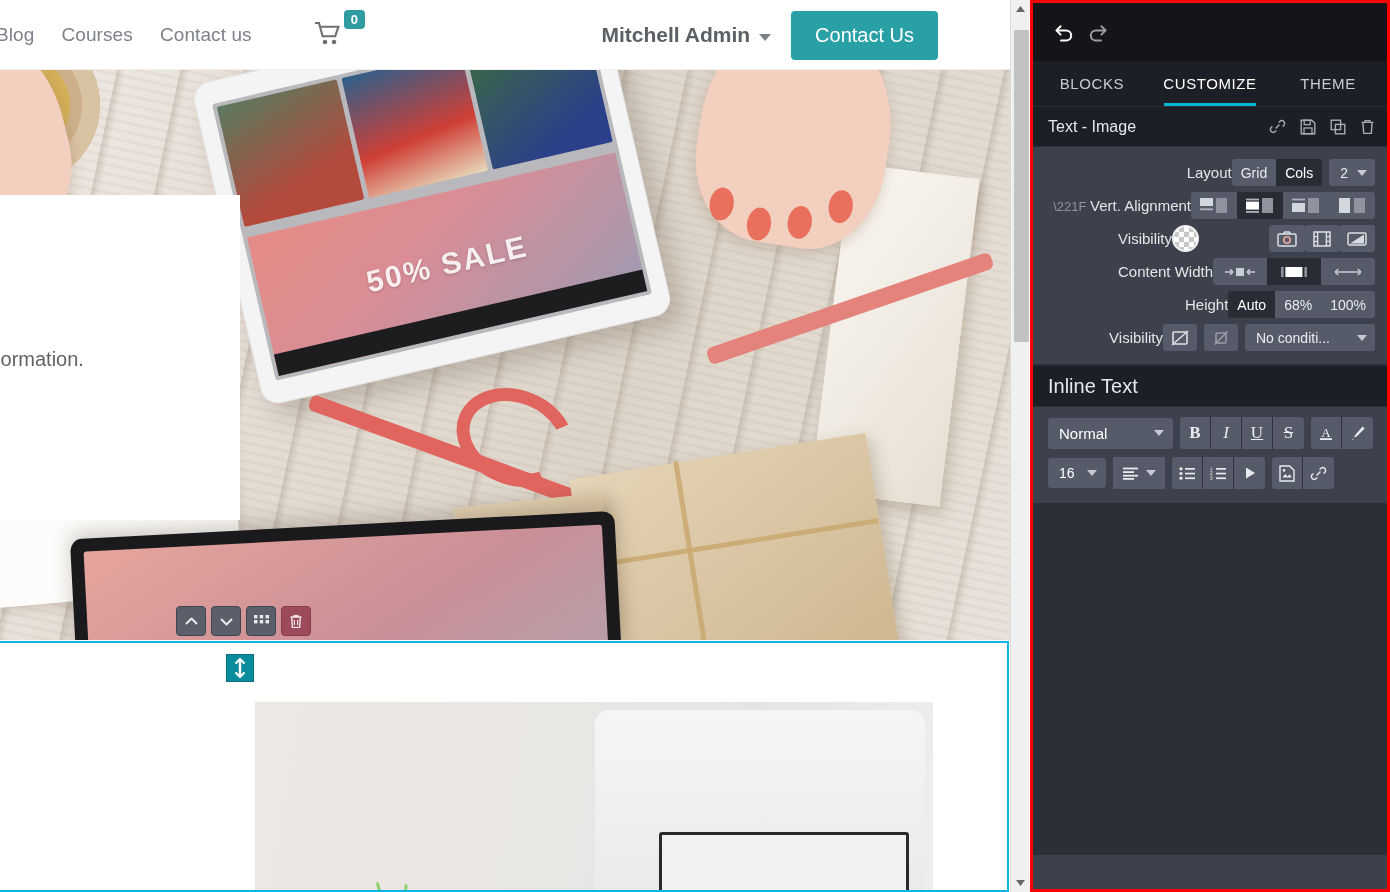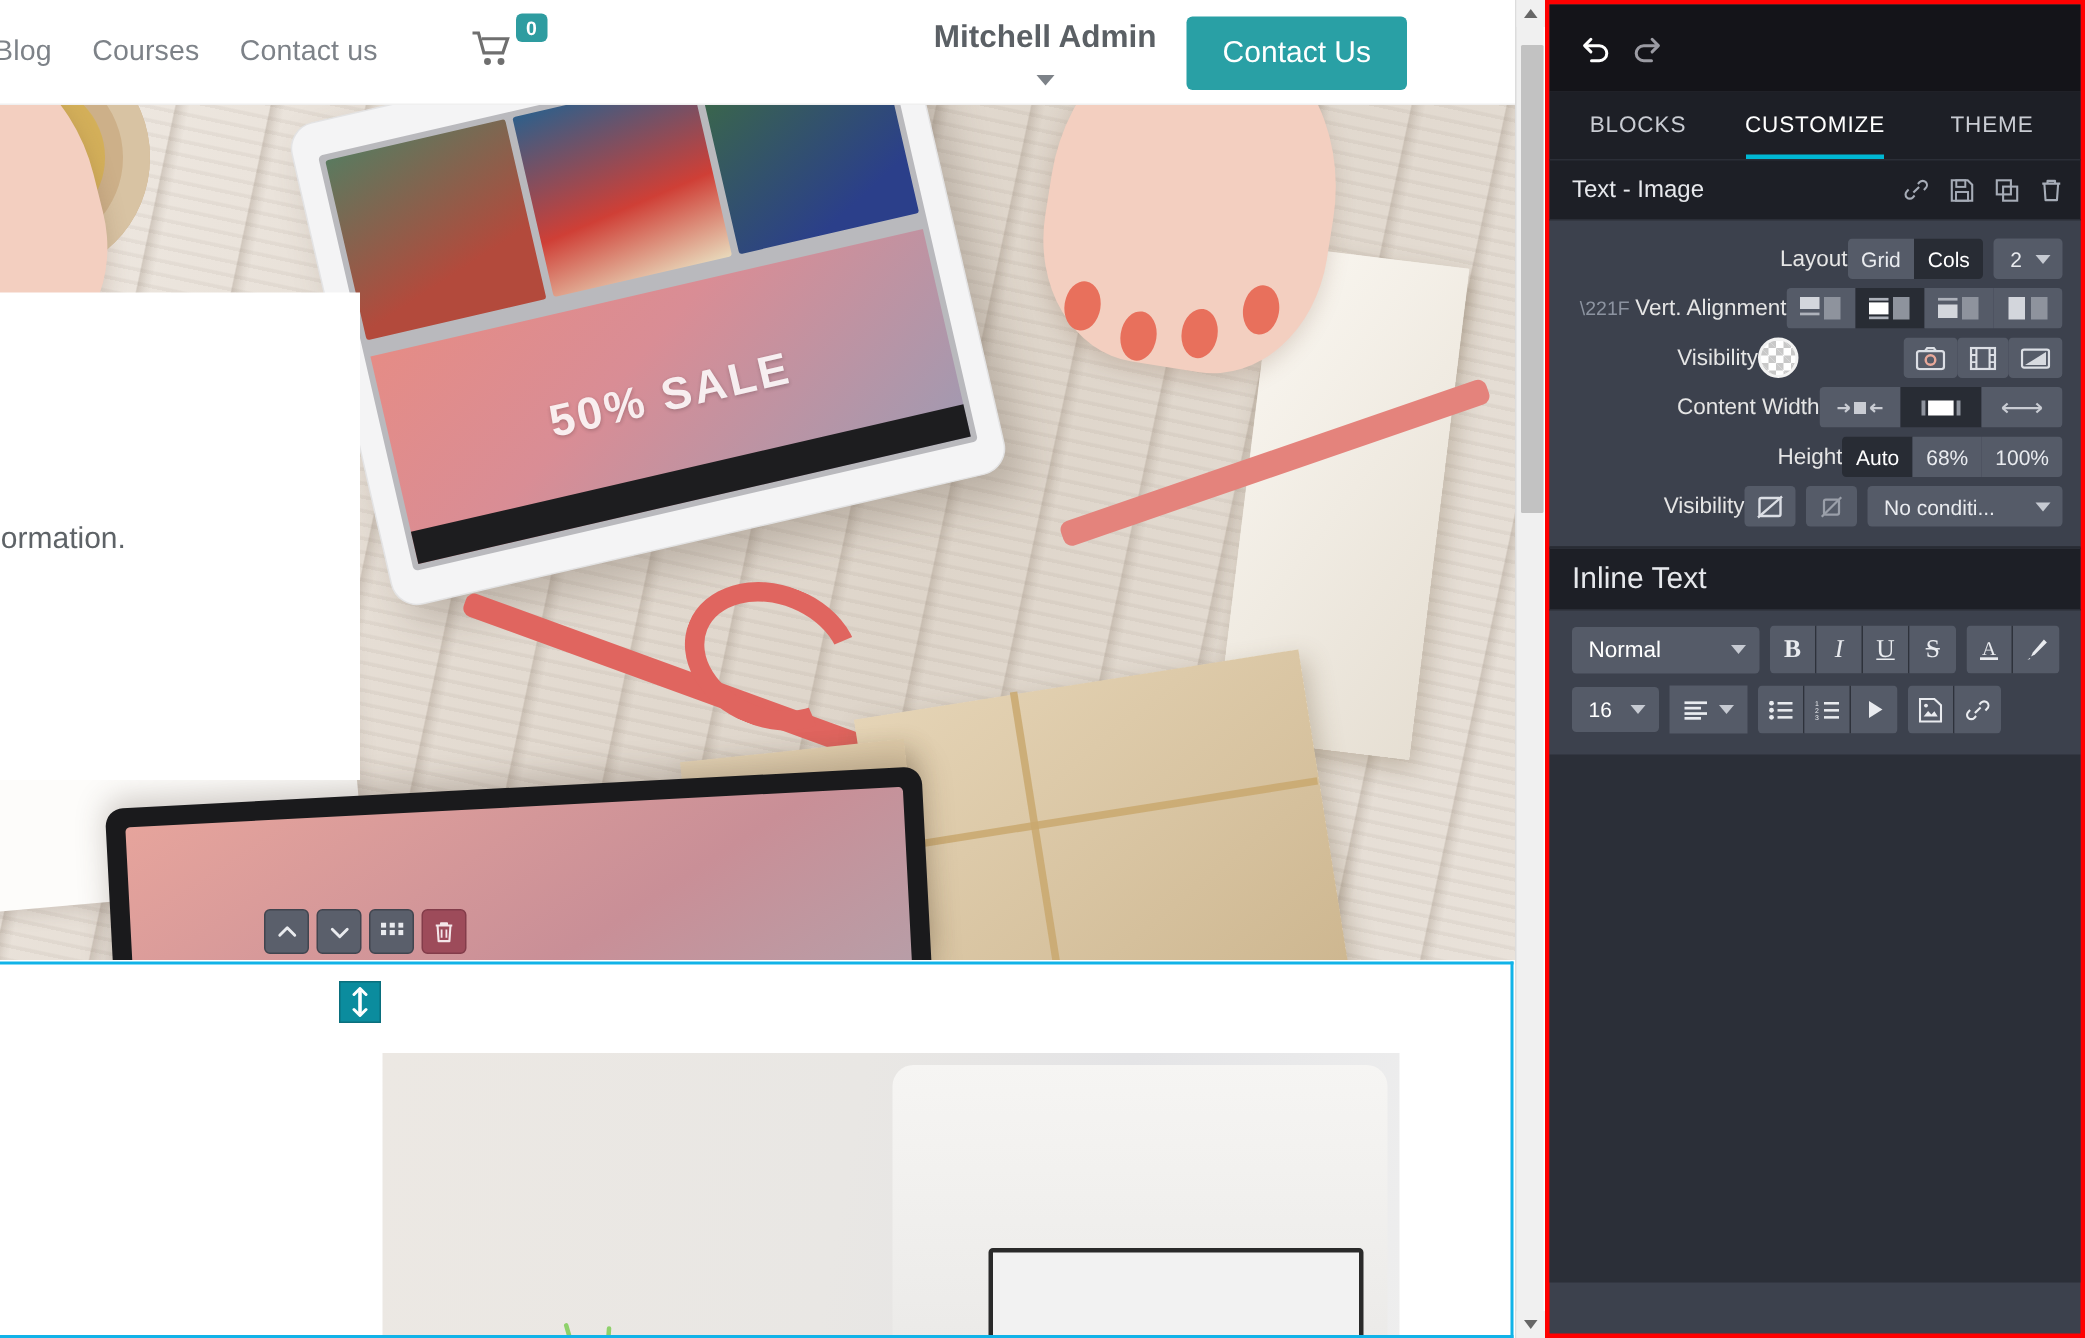--- a/index.html
+++ b/index.html
@@ -37,21 +37,21 @@
     background: #2e9ca0; color: #fff; font-size: 13px; font-weight: bold;
     border-radius: 4px; padding: 2px 7px; margin-left: 2px; margin-top: -10px;
     line-height: 15px;
   }
   .nav-right {
     position: absolute; right: 72px; top: 0; height: 70px;
     display: flex; align-items: center; gap: 20px;
   }
   .user-menu {
     display: flex; align-items: center; gap: 9px;
-    font-size: 21px; font-weight: bold; color: #5b6065; cursor: pointer; flex-direction: column;
+    font-size: 21px; font-weight: bold; color: #5b6065; cursor: pointer;
   }
   .caret-down {
     width: 0; height: 0; border-left: 6px solid transparent;
     border-right: 6px solid transparent; border-top: 7px solid #7d8288;
     margin-top: 4px;
   }
   .btn-contact {
     background: #29a0a5; color: #fff; font-size: 20px;
     padding: 13px 24px; border-radius: 4px; border: none;
     cursor: pointer; font-family: inherit; white-space: nowrap;

